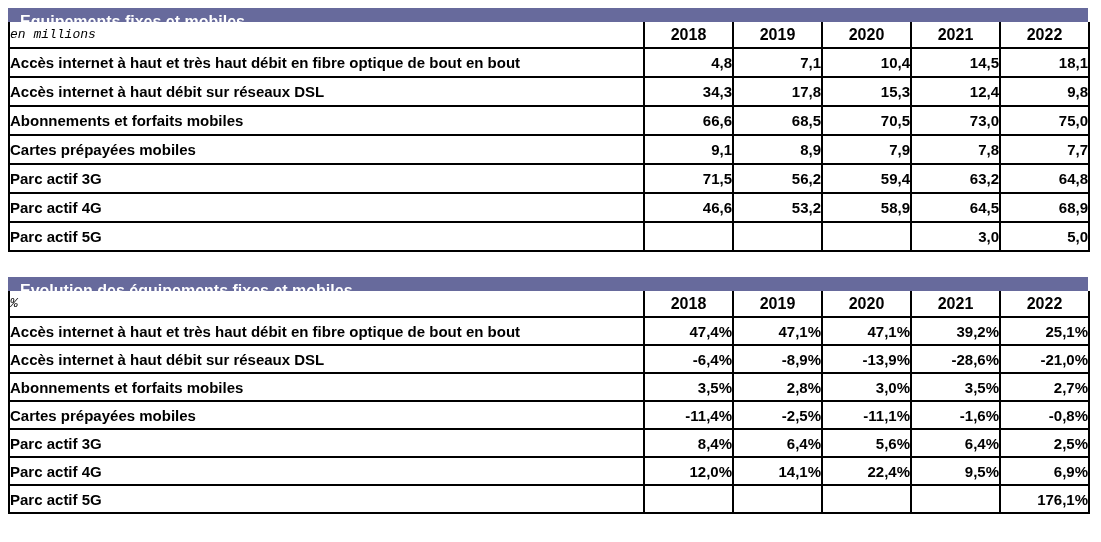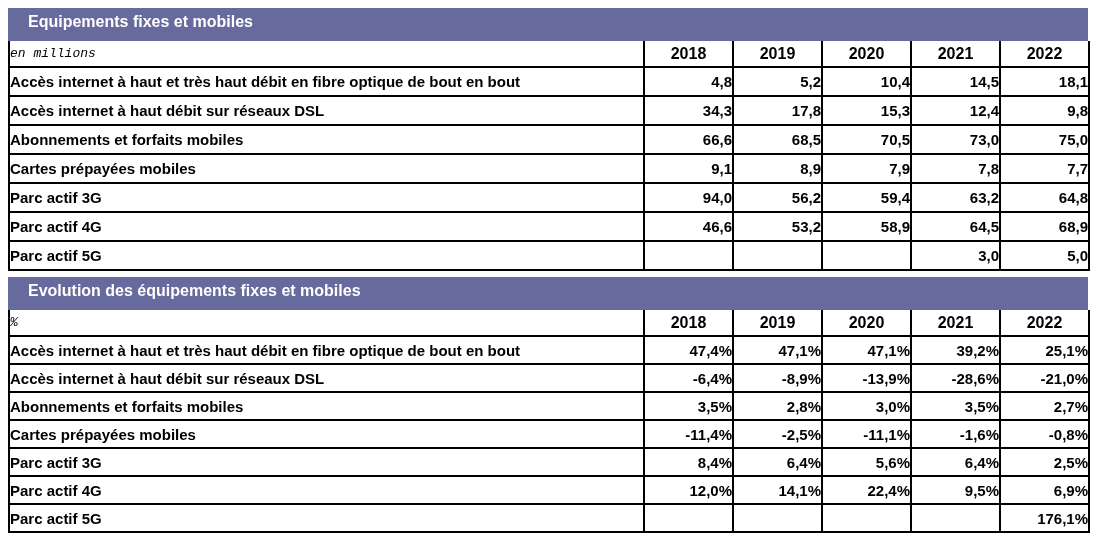--- a/index.html
+++ b/index.html
@@ -17,27 +17,27 @@
     overflow: hidden;
   }
   .tbl-section {
     position: absolute;
     left: 8px;
     width: 1080px;
   }
   #table1 { top: 8px; }
   #table2 { top: 277px; }
   .titlebar {
-    height: 33px;
+    height: 14px;
     line-height: 27px;
     background: #676A9C;
     color: #ffffff;
     font-size: 16px;
     font-weight: bold;
-    padding-left: 20px;
+    padding-left: 12px;
     box-sizing: border-box;
     white-space: nowrap;
   }
   table.grid {
     width: 1080px;
     border-collapse: collapse;
     table-layout: fixed;
     border: 2px solid #000000;
     border-top: 0;
   }
@@ -110,21 +110,21 @@
             <th class="year-cell">2019</th>
             <th class="year-cell">2020</th>
             <th class="year-cell">2021</th>
             <th class="year-cell">2022</th>
           </tr>
         </thead>
       <tbody>
           <tr class="data-row">
             <td class="label-cell">Accès internet à haut et très haut débit en fibre optique de bout en bout</td>
             <td class="value-cell">4,8</td>
-            <td class="value-cell">5,2</td>
+            <td class="value-cell">7,1</td>
             <td class="value-cell">10,4</td>
             <td class="value-cell">14,5</td>
             <td class="value-cell">18,1</td>
           </tr>
           <tr class="data-row">
             <td class="label-cell">Accès internet à haut débit sur réseaux DSL</td>
             <td class="value-cell">34,3</td>
             <td class="value-cell">17,8</td>
             <td class="value-cell">15,3</td>
             <td class="value-cell">12,4</td>
@@ -141,21 +141,21 @@
           <tr class="data-row">
             <td class="label-cell">Cartes prépayées mobiles</td>
             <td class="value-cell">9,1</td>
             <td class="value-cell">8,9</td>
             <td class="value-cell">7,9</td>
             <td class="value-cell">7,8</td>
             <td class="value-cell">7,7</td>
           </tr>
           <tr class="data-row">
             <td class="label-cell">Parc actif 3G</td>
-            <td class="value-cell">94,0</td>
+            <td class="value-cell">71,5</td>
             <td class="value-cell">56,2</td>
             <td class="value-cell">59,4</td>
             <td class="value-cell">63,2</td>
             <td class="value-cell">64,8</td>
           </tr>
           <tr class="data-row">
             <td class="label-cell">Parc actif 4G</td>
             <td class="value-cell">46,6</td>
             <td class="value-cell">53,2</td>
             <td class="value-cell">58,9</td>

